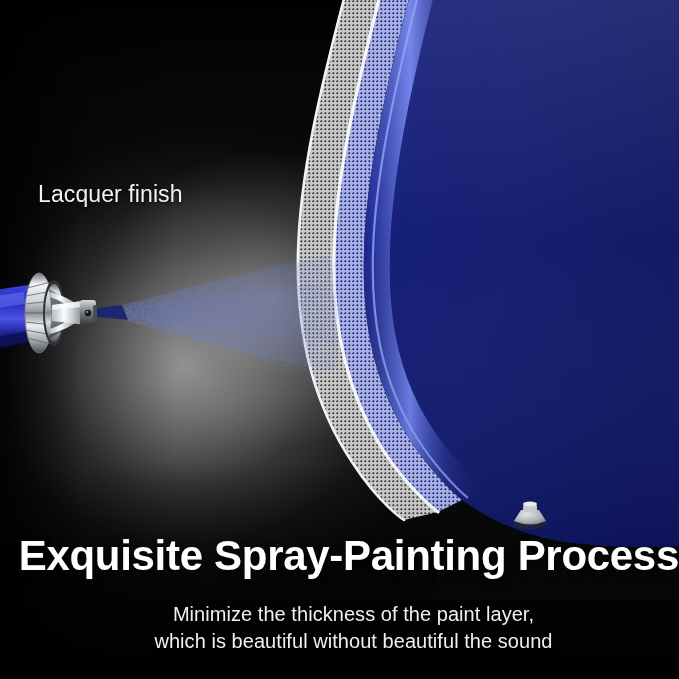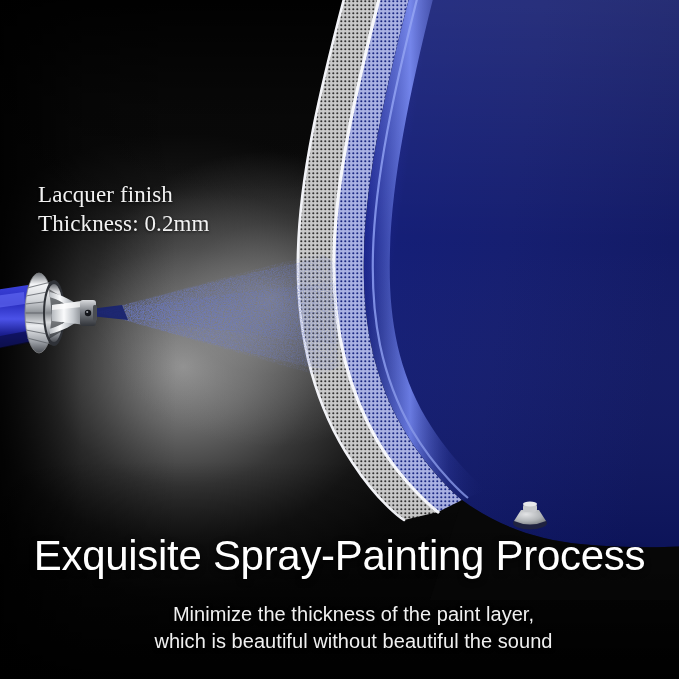--- a/index.html
+++ b/index.html
@@ -74,38 +74,38 @@
     position: absolute;
     left: 38px;
     top: 180px;
     color: #f2f2f2;
     font-size: 23px;
     line-height: 29px;
     font-weight: 400;
     letter-spacing: 0.1px;
     text-shadow: 0 1px 3px rgba(0,0,0,0.75);
     white-space: nowrap;
-    font-family: Liberation Serif, serif;
   }
 
   
   .bottom-block {
     position: absolute;
     left: 0; right: 0;
     bottom: 24px;
     text-align: center;
   }
   .headline {
     color: #ffffff;
     font-size: 42px;
-    font-weight: 400;
+    font-weight: 700;
     letter-spacing: -0.3px;
     line-height: 1.06;
     margin: 0 0 22px 0;
     text-shadow: 0 2px 6px rgba(0,0,0,0.85);
+    text-align: right;
   }
   .subline {
     color: #f0f0f0;
     font-size: 20px;
     font-weight: 400;
     line-height: 27px;
     letter-spacing: 0.05px;
     text-shadow: 0 1px 4px rgba(0,0,0,0.8);
     padding-left: 28px;
   }
@@ -353,21 +353,20 @@
         <rect x="86" y="45" width="16" height="26" rx="3" fill="url(#tipGrad)"></rect>
         <circle cx="94" cy="58" r="3.2" fill="#14161a"></circle>
         <circle cx="93.2" cy="57" r="1.1" fill="#9ea2a8"></circle>
         <rect x="99" y="50" width="4" height="16" rx="1.6" fill="#4a4d52"></rect>
       </g>
     </svg>
   </div>
 
   <div class="callout">
     <div>Lacquer finish</div>
-    <div>Thickness: 0.2mm</div>
   </div>
 
   <div class="bottom-block">
     <div class="headline">Exquisite Spray-Painting Process</div>
     <div class="subline">
       <span>Minimize the thickness of the paint layer,</span>
       <span>which is beautiful without beautiful the sound</span>
     </div>
   </div>
 

